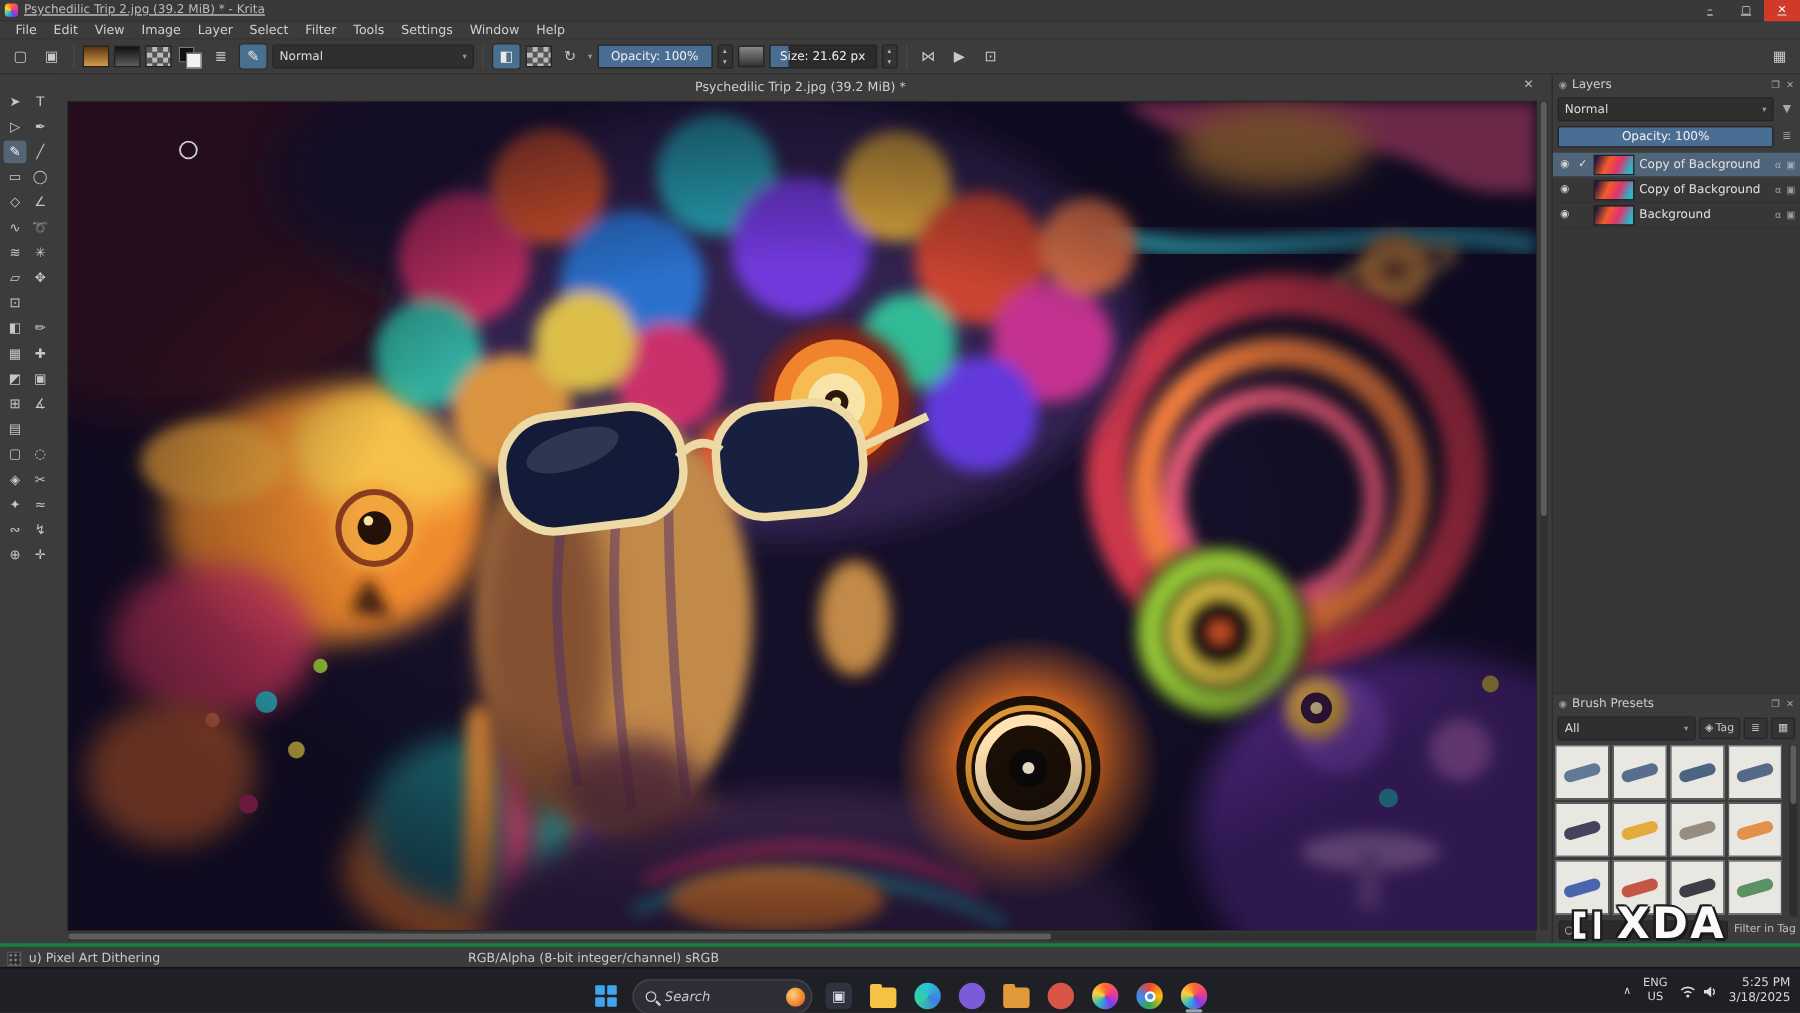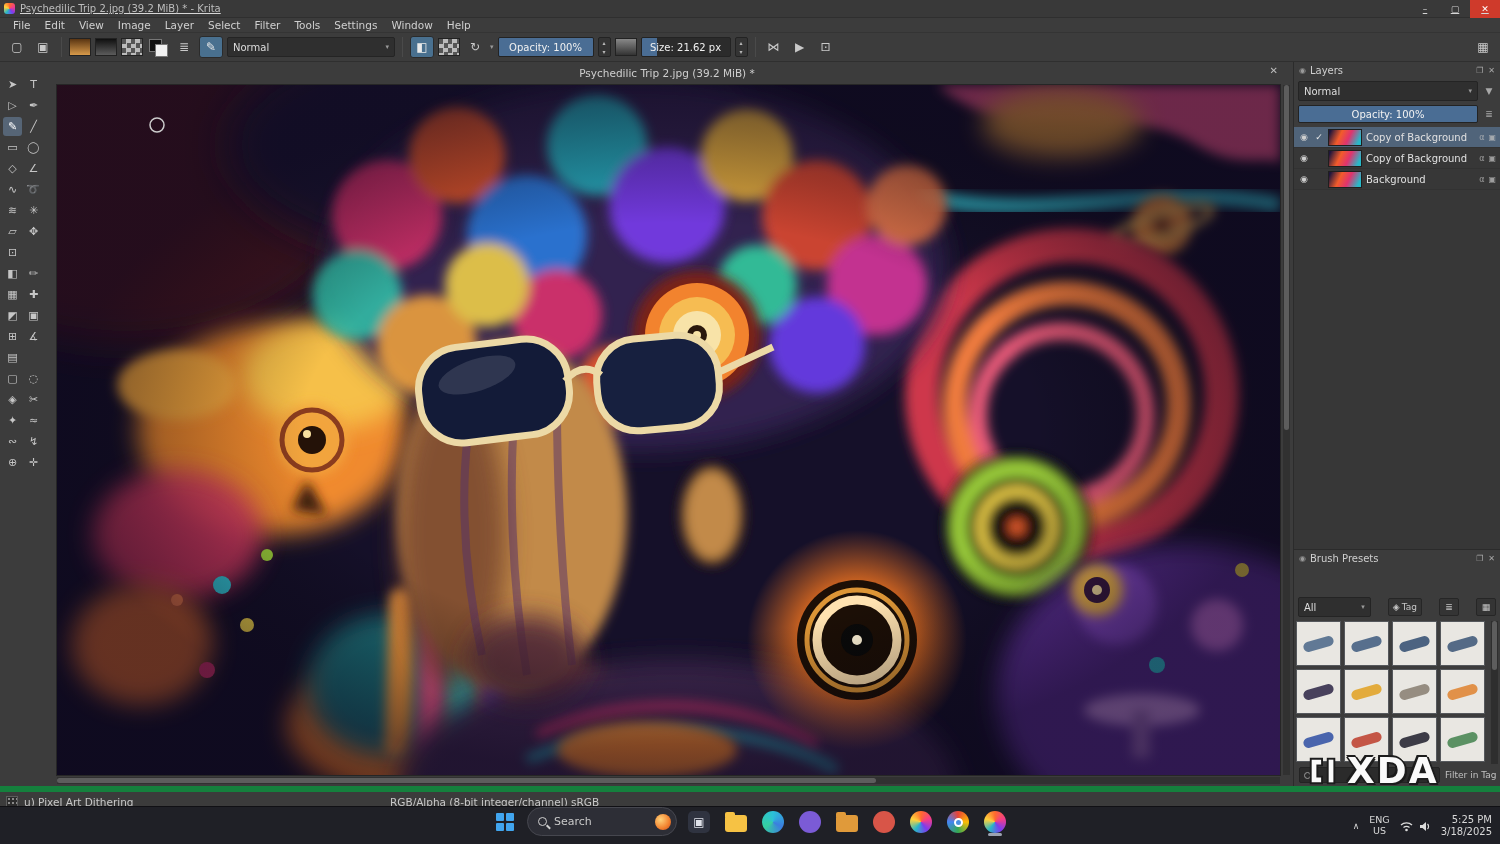--- a/index.html
+++ b/index.html
@@ -75,21 +75,21 @@
   .layer-list{flex:1;background:#373737;margin-top:2px;overflow:hidden;}
   .layer-row{display:flex;align-items:center;height:21px;gap:4px;padding:0 4px;font-size:10px;color:#e0e0e0;border-bottom:1px solid #323232;}
   .layer-row.selected{background:#50647a;}
   .l-eye{font-size:9px;color:#cfcfcf;width:12px;text-align:center;}
   .l-check{width:10px;font-size:9px;color:#e8e8e8;text-align:center;}
   .l-thumb{width:34px;height:17px;border:1px solid #1f1f1f;background:linear-gradient(115deg,#20163c 5%,#f25c2a 35%,#e0336e 60%,#28b8c8 90%);flex:0 0 auto;}
   .l-name{flex:1;white-space:nowrap;overflow:hidden;}
   .l-alpha,.l-props{font-size:8px;color:#c0c0c0;opacity:.75;}
 
   .brush-docker{flex:1;display:flex;flex-direction:column;position:relative;}
-  .bp-filter{display:flex;align-items:center;gap:17px;padding:2px 4px;margin-top:28px;}
+  .bp-filter{display:flex;align-items:center;gap:3px;padding:2px 4px;}
   .dd-all{flex:1;}
   .small-btn{width:20px;height:18px;display:flex;align-items:center;justify-content:center;font-size:9px;color:#c6c6c6;background:#343434;border:1px solid #262626;border-radius:2px;gap:2px;}
   .tag-btn{width:auto;padding:0 4px;font-size:9px;}
   .bp-gridwrap{position:relative;height:143px;margin:2px 2px 0 2px;overflow:hidden;}
   .brush-grid{display:grid;grid-template-columns:repeat(4,47px);grid-auto-rows:47px;gap:1px;}
   .brush-tile{width:45px;height:45px;background:#e9e7e2;border:1px solid #55585c;position:relative;overflow:hidden;}
   .brush-stroke{position:absolute;left:6px;right:6px;top:17px;height:10px;border-radius:6px;transform:rotate(-16deg);opacity:.92;}
   .bg-scroll{position:absolute;right:0;top:0;width:7px;height:100%;background:#2e2e2e;}
   .bg-scroll .thumb{position:absolute;top:0;left:1px;width:5px;height:34%;background:#5d5d5d;border-radius:3px;}
   .bp-bottom{display:flex;align-items:center;gap:5px;padding:3px 5px;}
@@ -97,32 +97,32 @@
   .mag{width:7px;height:7px;border:1.4px solid #9a9a9a;border-radius:50%;position:relative;flex:0 0 auto;}
   .mag::after{content:"";position:absolute;left:6px;top:6px;width:4px;height:1.5px;background:#9a9a9a;transform:rotate(45deg);}
   .search-box input{flex:1;background:transparent;border:none;outline:none;color:#ddd;font-size:9px;min-width:0;}
   .bp-taglabel{font-size:9px;color:#c0c0c0;white-space:nowrap;}
 
   
   .xda{position:absolute;left:1306px;top:750px;display:flex;align-items:center;gap:7px;z-index:40;}
   .xda-text{font-size:36px;font-weight:800;color:#fafafa;letter-spacing:2px;text-shadow:-2px 0 0 #1c1c1c,2px 0 0 #1c1c1c,0 -2px 0 #1c1c1c,0 2px 0 #1c1c1c,2px 2px 0 #1c1c1c,-2px -2px 0 #1c1c1c;}
 
   
-  .statusbar{position:absolute;left:0;top:786px;width:1500px;height:20px;background:#3b3b3b;border-top:6px solid #15803d;font-size:10.5px;color:#c8c8c8;}
+  .statusbar{position:absolute;left:0;top:786px;width:1500px;height:20px;background:#3b3b3b;border-top:3px solid #15803d;font-size:10.5px;color:#c8c8c8;}
   .sb-left{position:absolute;left:6px;top:0;height:20px;display:flex;align-items:center;gap:6px;}
   .pixel-icon{width:12px;height:12px;background:#2c2c2c;border:1px solid #5c5c5c;background-image:radial-gradient(#8a8a8a 1px,transparent 1.2px);background-size:4px 4px;}
   .sb-profile{position:absolute;left:390px;top:0;height:20px;display:flex;align-items:center;}
   .sb-right{position:absolute;right:100px;top:0;height:20px;display:flex;align-items:center;gap:12px;}
   .angle-widget{display:flex;align-items:center;gap:4px;}
   .zoom-slider{position:relative;width:72px;height:3px;background:#5a5a5a;border-radius:2px;}
   .zs-thumb{position:absolute;left:70%;top:-3px;width:7px;height:9px;background:#9a9a9a;border-radius:2px;}
 
   
   .taskbar{position:absolute;left:0;top:806px;width:1500px;height:38px;background:#1f2026;border-top:1px solid #101014;}
-  .tb-center{position:absolute;left:50%;top:0;height:38px;transform:translateX(-50%);display:flex;align-items:flex-start;gap:7px;}
+  .tb-center{position:absolute;left:50%;top:0;height:38px;transform:translateX(-50%);display:flex;align-items:flex-end;gap:7px;font-style:italic;}
   .start{width:30px;height:30px;display:flex;align-items:center;justify-content:center;border-radius:4px;}
   .start-grid{display:grid;grid-template-columns:8px 8px;grid-auto-rows:8px;gap:1.5px;}
   .start-grid span{background:#41a5ee;border-radius:1px;}
   .search-pill{width:150px;height:29px;border-radius:15px;background:#2d2e36;border:1px solid #46474f;display:flex;align-items:center;padding:0 5px 0 10px;gap:7px;}
   .mag2{width:9px;height:9px;border:1.6px solid #cfcfcf;border-radius:50%;position:relative;flex:0 0 auto;}
   .mag2::after{content:"";position:absolute;left:7px;top:8px;width:5px;height:1.8px;background:#cfcfcf;transform:rotate(45deg);}
   .search-pill .s-label{flex:1;font-size:11px;color:#c9c9c9;}
   .s-bing{width:16px;height:16px;border-radius:50%;background:radial-gradient(circle at 35% 35%,#ffd27a,#f2812e 60%,#c84a1e);}
   .tb-apps{display:flex;align-items:center;gap:7px;}
   .tb-app{width:30px;height:30px;display:flex;align-items:center;justify-content:center;border-radius:4px;position:relative;}

